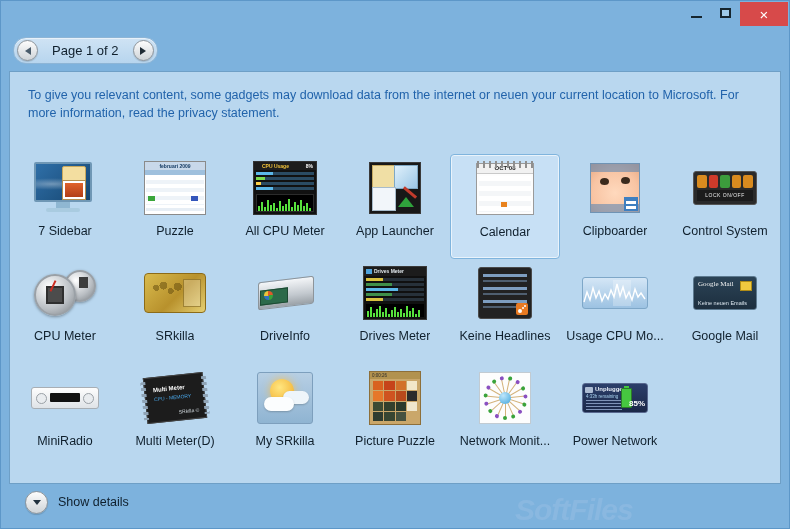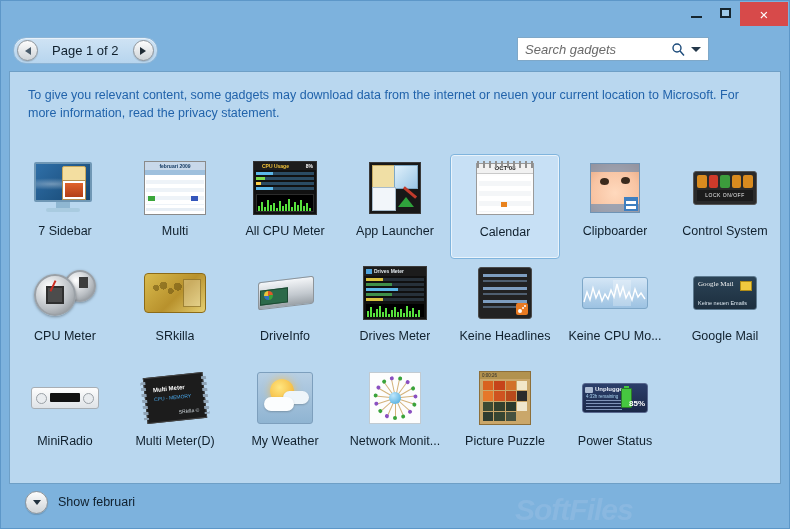--- a/index.html
+++ b/index.html
@@ -313,30 +313,20 @@
     <div class="pager">
       <div class="circbtn">
         <span class="tri-l"></span>
       </div>
       <div class="pager-label">Page 1 of 2</div>
       <div class="circbtn">
         <span class="tri-r"></span>
       </div>
     </div>
 
-    <div class="searchbox">
-      <div class="ph">Search gadgets</div>
-      <span class="mag">
-        <svg width="14" height="14" viewBox="0 0 14 14">
-          <circle cx="6" cy="6" r="4" fill="none" stroke="#1b4a7a" stroke-width="1.4"></circle>
-          <line x1="9" y1="9" x2="13" y2="13.5" stroke="#1b4a7a" stroke-width="1.4"></line>
-        </svg>
-      </span>
-      <span class="chev-d"></span>
-    </div>
 
   </div>
 
   <div class="pane">
 
     <div class="notice">To give you relevant content, some gadgets may download data from the internet or neuen your current location to Microsoft. For more information, read the privacy statement.</div>
 
     <div class="grid">
 
       <div class="cell">
@@ -356,21 +346,21 @@
 
       <div class="cell">
         <div class="thumbwrap">
           <div class="thumb g-agenda">
             <div class="ahead">februari 2009</div>
             <div class="asub"></div>
               <div class="abody"></div>
               <div class="afoot"></div>
           </div>
         </div>
-        <div class="label">Multi</div>
+        <div class="label">Puzzle</div>
       </div>
 
       <div class="cell">
         <div class="thumbwrap">
           <div class="thumb g-cpuall">
             <div class="t">CPU Usage<b>8%</b></div>
             <div class="rows">
                 <i></i>
                 <i></i>
                 <i></i>
@@ -545,21 +535,21 @@
 
       <div class="cell">
         <div class="thumbwrap">
           <div class="thumb g-glassy">
             <svg width="64" height="30" viewBox="0 0 64 30">
               <polyline points="1,24 4,14 7,22 10,10 13,20 16,13 19,23 22,16 25,21 28,12 31,19 34,6 37,18 40,9 43,20 46,14 49,22 52,11 55,19 58,15 62,21" fill="none" stroke="#ffffff" stroke-width="1.4"></polyline>
               <rect x="30" y="2" width="18" height="26" fill="#ffffff" opacity="0.25"></rect>
             </svg>
           </div>
         </div>
-        <div class="label">Keine CPU Mo...</div>
+        <div class="label">Usage CPU Mo...</div>
       </div>
 
       <div class="cell">
         <div class="thumbwrap">
           <div class="thumb g-gmail">
             <div class="l1">Google Mail</div>
             <div class="ico"></div>
             <div class="l2">Keine neuen Emails</div>
           </div>
         </div>
@@ -591,45 +581,21 @@
       </div>
 
       <div class="cell">
         <div class="thumbwrap">
           <div class="thumb g-weather">
             <div class="sun"></div>
               <div class="cl c2"></div>
               <div class="cl c1"></div>
           </div>
         </div>
-        <div class="label">My Weather</div>
-      </div>
-
-      <div class="cell">
-        <div class="thumbwrap">
-          <div class="thumb g-net">
-            <i style="transform:rotate(0deg)"></i>
-              <i style="transform:rotate(24deg)"></i>
-            <i style="transform:rotate(48deg)"></i>
-              <i style="transform:rotate(72deg)"></i>
-            <i style="transform:rotate(96deg)"></i>
-              <i style="transform:rotate(120deg)"></i>
-            <i style="transform:rotate(144deg)"></i>
-              <i style="transform:rotate(168deg)"></i>
-            <i style="transform:rotate(192deg)"></i>
-              <i style="transform:rotate(216deg)"></i>
-            <i style="transform:rotate(240deg)"></i>
-              <i style="transform:rotate(264deg)"></i>
-            <i style="transform:rotate(288deg)"></i>
-              <i style="transform:rotate(312deg)"></i>
-            <i style="transform:rotate(336deg)"></i>
-            <div class="hub"></div>
-          </div>
-        </div>
-        <div class="label">Network Monit...</div>
+        <div class="label">My SRkilla</div>
       </div>
 
       <div class="cell">
         <div class="thumbwrap">
           <div class="thumb g-puzzle">
             <div class="bar">0:00:26</div>
             <div class="pg">
               <b style="background:#d9621f"></b>
                 <b style="background:#c6441a"></b>
                 <b style="background:#d2712a"></b>
@@ -647,37 +613,61 @@
                 <b style="background:#465240"></b>
                 <b style="background:#caa76a"></b>
             </div>
           </div>
         </div>
         <div class="label">Picture Puzzle</div>
       </div>
 
       <div class="cell">
         <div class="thumbwrap">
+          <div class="thumb g-net">
+            <i style="transform:rotate(0deg)"></i>
+              <i style="transform:rotate(24deg)"></i>
+            <i style="transform:rotate(48deg)"></i>
+              <i style="transform:rotate(72deg)"></i>
+            <i style="transform:rotate(96deg)"></i>
+              <i style="transform:rotate(120deg)"></i>
+            <i style="transform:rotate(144deg)"></i>
+              <i style="transform:rotate(168deg)"></i>
+            <i style="transform:rotate(192deg)"></i>
+              <i style="transform:rotate(216deg)"></i>
+            <i style="transform:rotate(240deg)"></i>
+              <i style="transform:rotate(264deg)"></i>
+            <i style="transform:rotate(288deg)"></i>
+              <i style="transform:rotate(312deg)"></i>
+            <i style="transform:rotate(336deg)"></i>
+            <div class="hub"></div>
+          </div>
+        </div>
+        <div class="label">Network Monit...</div>
+      </div>
+
+      <div class="cell">
+        <div class="thumbwrap">
           <div class="thumb g-power">
             <div class="ic"></div>
             <div class="hd">Unplugged</div>
             <div class="sub">4:33h remaining</div>
             <div class="rows"></div>
             <div class="batt"></div>
             <div class="pct">85%</div>
           </div>
         </div>
-        <div class="label">Power Status</div>
+        <div class="label">Power Network</div>
       </div>
 
     </div>
 
     <div class="watermark">SoftFiles</div>
   </div>
 
   <div class="footer">
     <div class="circbtn">
       <span class="chev-small"></span>
     </div>
-    <div class="flabel">Show februari</div>
+    <div class="flabel">Show details</div>
   </div>
 
 </div>
 
 </body></html>

